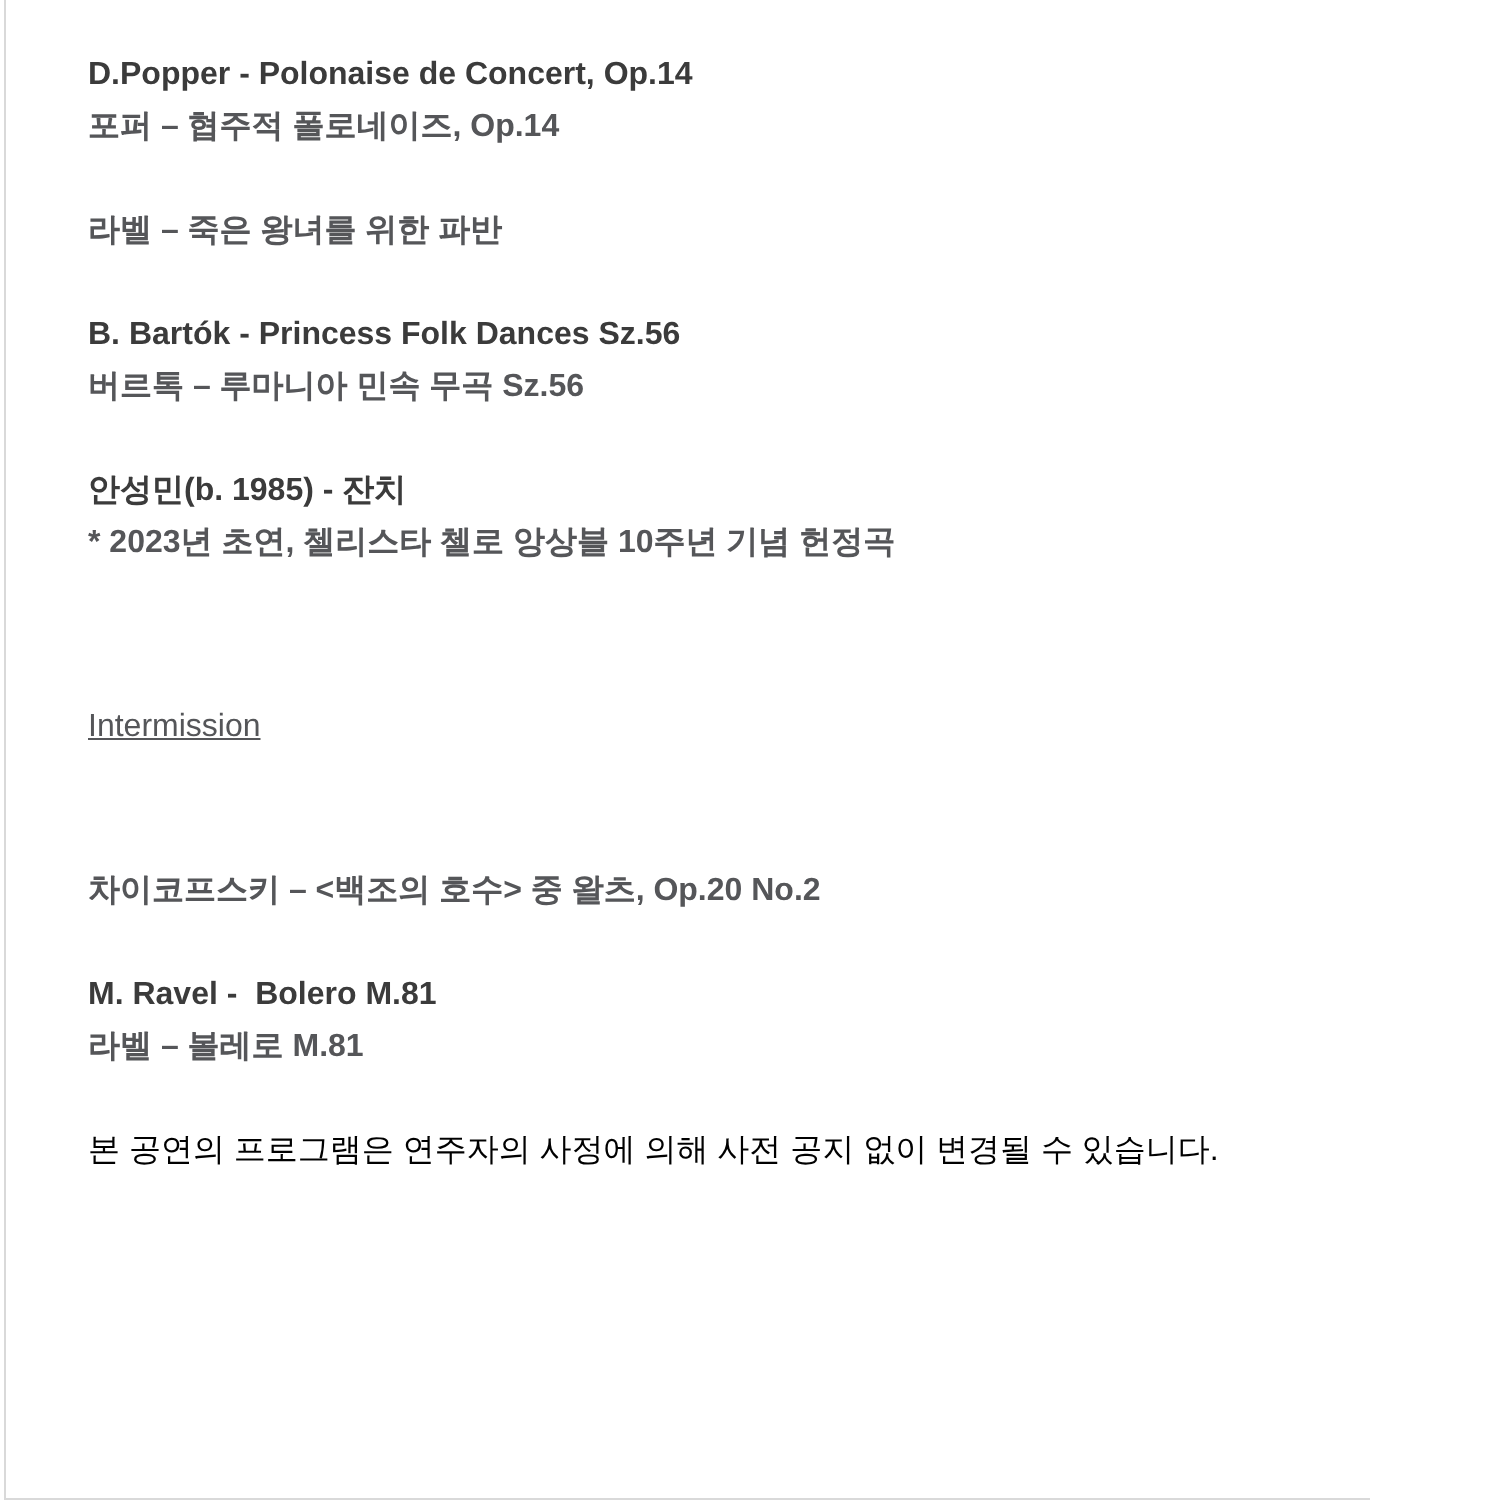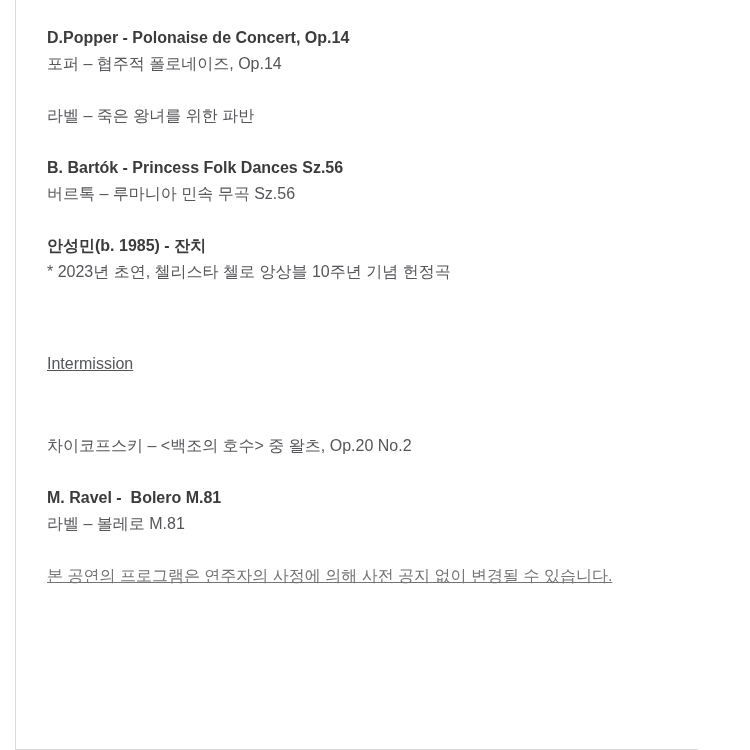--- a/index.html
+++ b/index.html
@@ -16,50 +16,48 @@
   }
   .sheet {
     position: absolute;
     top: -1px;
     left: 2px;
     width: 683px;
     height: 751px;
     box-sizing: border-box;
     border-left: 1px solid #d9d9d9;
     border-bottom: 1px solid #d9d9d9;
-    padding: 26px 0 0 31px;
+    padding: 26px 0 0 41px;
     background: #ffffff;
-    margin-left: 13px;
   }
   .sheet p {
     margin: 0;
     font-size: 16px;
     line-height: 26px;
     white-space: pre-wrap;
   }
   .entry {
     margin: 0 0 26px 0;
   }
   .piece-title {
     font-weight: bold;
     color: #3b3b3b;
   }
   .piece-subtitle {
-    font-weight: normal;
+    font-weight: bold;
     color: #555659;
   }
   .intermission {
     color: #555659;
     margin: 66px 0 56px 0 !important;
     text-decoration: underline;
   }
   .notice {
-    color: #737373;
+    color: #000000;
     margin: 0;
-    text-decoration: underline;
   }
 </style>
 </head>
 <body>
 
 <div class="sheet">
 
   <div class="entry">
     <p class="piece-title">D.Popper - Polonaise de Concert, Op.14</p>
     <p class="piece-subtitle">포퍼 – 협주적 폴로네이즈, Op.14</p>

